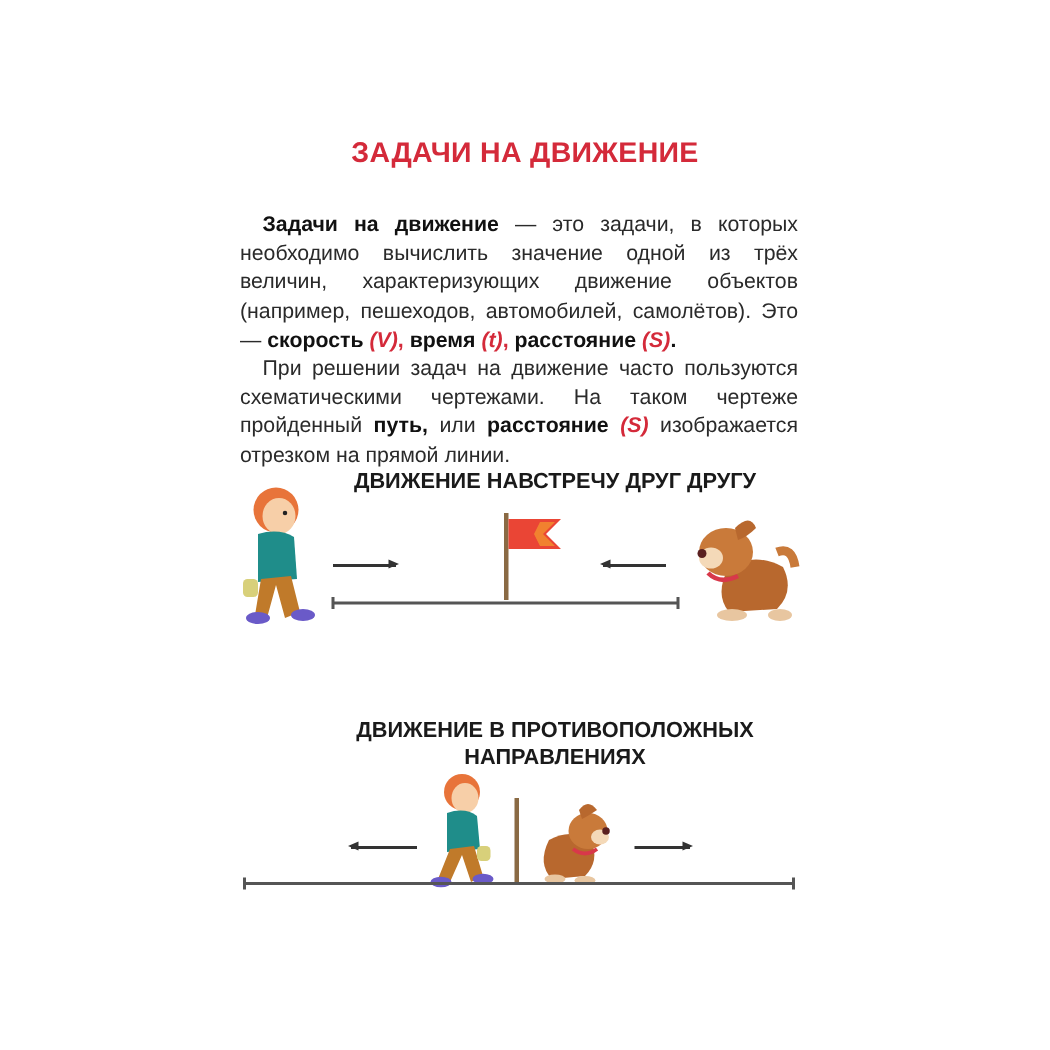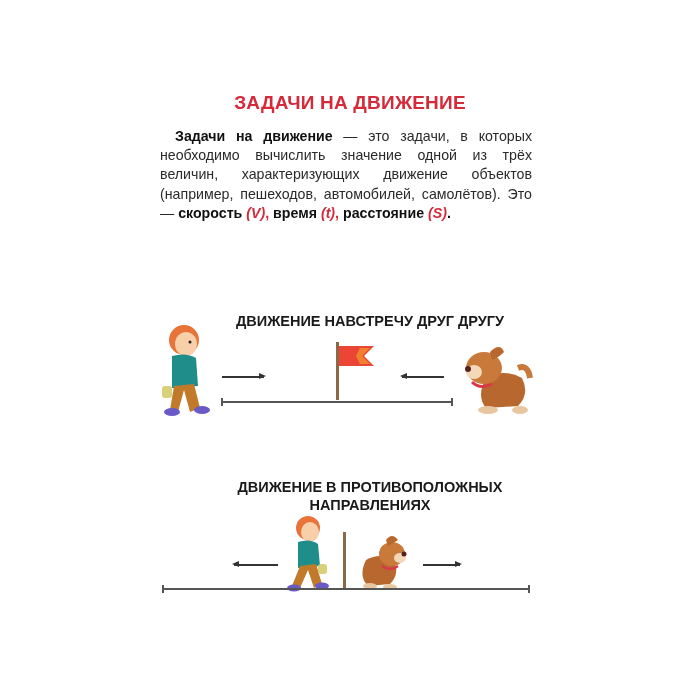--- a/index.html
+++ b/index.html
@@ -26,23 +26,26 @@
         border-right:7px solid #333; border-top:3.5px solid transparent; border-bottom:3.5px solid transparent; }
   .fig { position:absolute; }
 </style>
 </head>
 <body>
 
 <div class="page">
 
   <div class="title">ЗАДАЧИ НА ДВИЖЕНИЕ</div>
 
-  <div class="para" style="top:127px;">
+  <div class="para" style="top:141px;">
     <p class="ind">
       <span class="b">Задачи на движение</span><span> — это задачи, в которых необходимо вычислить значение одной из трёх величин, характеризующих движение объектов (например, пешеходов, автомобилей, самолётов). Это — </span><span class="b">скорость</span> <span class="r">(V)</span><span class="rp">, </span><span class="b">время</span> <span class="r">(t)</span><span class="rp">, </span><span class="b">расстояние</span> <span class="r">(S)</span><span class="b">.</span>
+    </p>
+    <p class="ind">
+      <span>При решении задач на движение часто пользуются схематическими чертежами. На таком чертеже пройденный </span><span class="b">путь,</span><span> или </span><span class="b">расстояние</span> <span class="r">(S)</span><span> изображается отрезком на прямой линии.</span>
     </p>
   </div>
 
   <div class="h2" style="top:312px; left:20px;">ДВИЖЕНИЕ НАВСТРЕЧУ ДРУГ ДРУГУ</div>
 
   <svg class="fig" style="left:158px; top:322px;" width="56" height="96" viewBox="0 0 56 96">
     <ellipse cx="26" cy="18" rx="15" ry="15" fill="#e8743a"></ellipse>
     <ellipse cx="28" cy="22" rx="11" ry="12" fill="#f7cfa8"></ellipse>
     <circle cx="32" cy="20" r="1.5" fill="#222"></circle>
     <path d="M14 34 Q28 30 38 36 L40 64 L14 66 Z" fill="#1f8d8a"></path>

